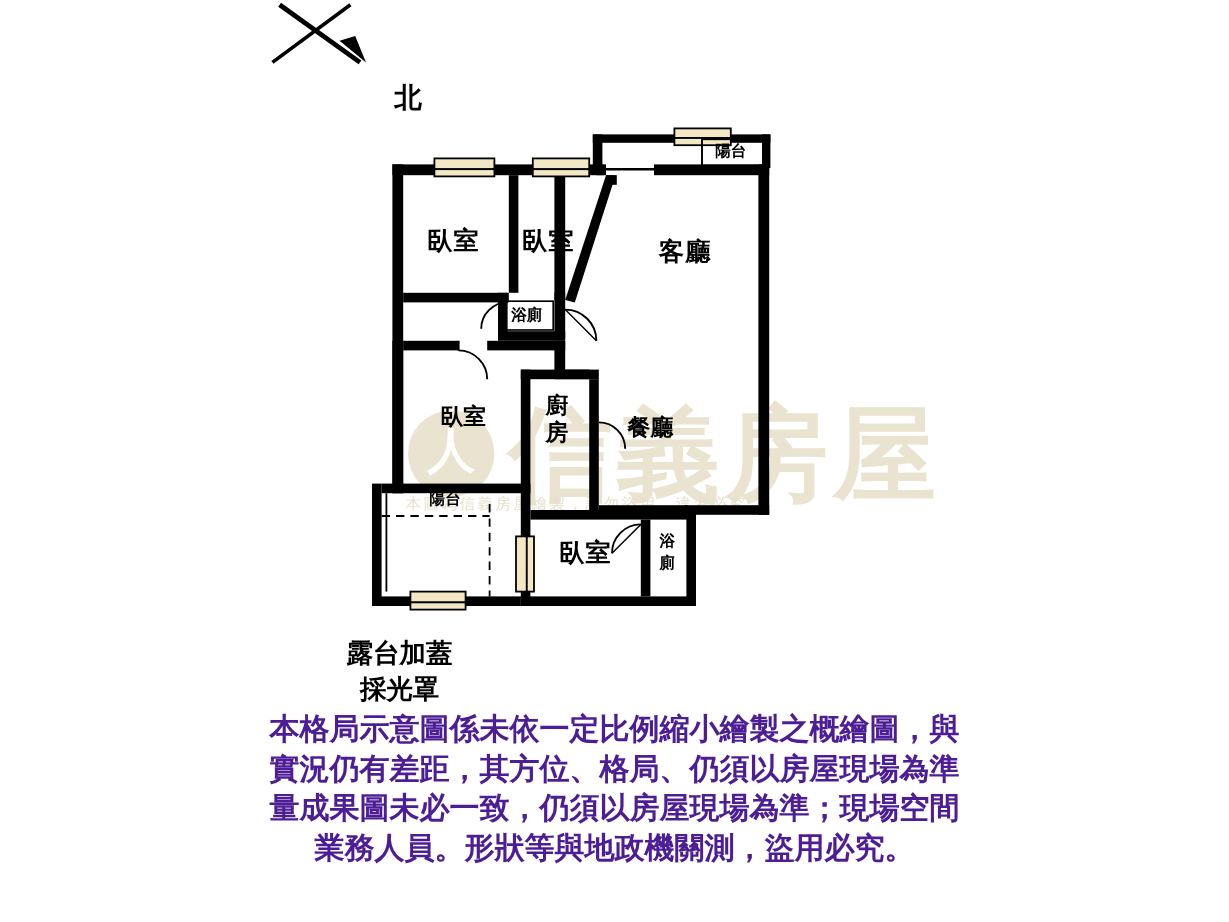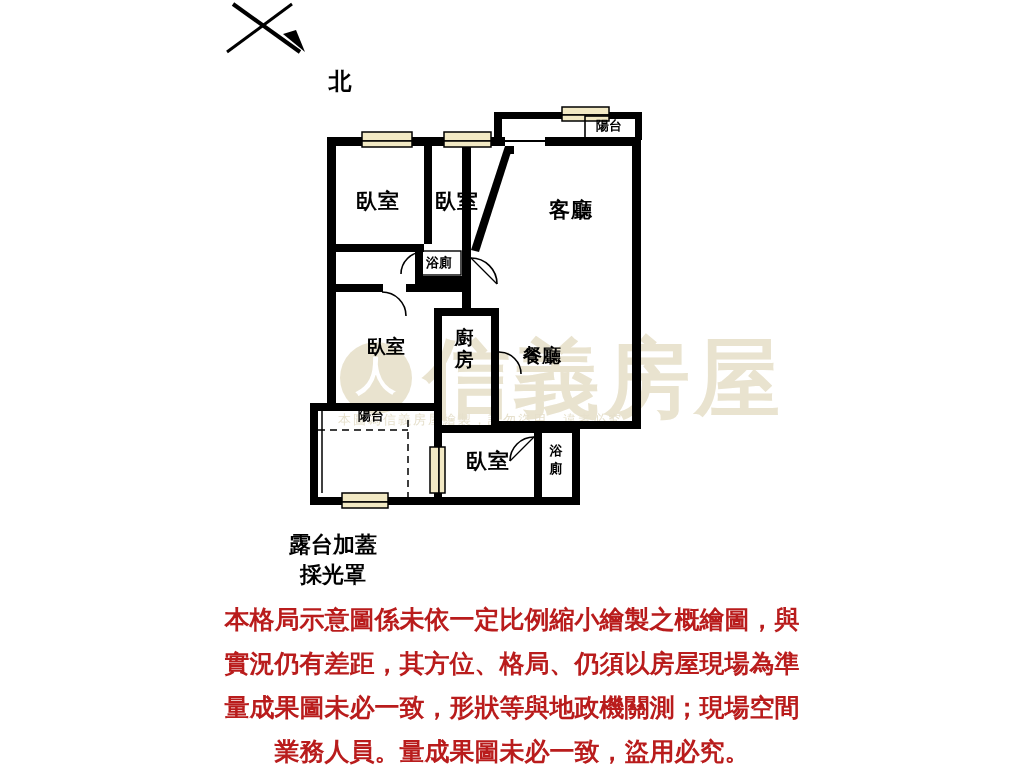--- a/index.html
+++ b/index.html
@@ -77,26 +77,26 @@
     dominant-baseline: middle;
   }
   .disclaimer {
     position: absolute;
     left: 0;
     top: 592px;
     width: 1024px;
     text-align: center;
   }
   .disclaimer p {
-    margin: 11px;
+    margin: 0;
     font-family: "Liberation Serif", serif;
     font-weight: bold;
     font-size: 25px;
     line-height: 1.32;
-    color: #b91c1c;
+    color: #4c1d95;
     letter-spacing: 0px;
   }
 </style>
 </head>
 <body>
 
 <svg id="floorplan" viewBox="0 0 1024 768">
 
   <g>
     <circle class="wm-logo-circle" cx="376" cy="378" r="36"></circle>
@@ -234,15 +234,15 @@
   <g>
     <text class="caption-text" x="333" y="552">露台加蓋</text>
     <text class="caption-text" x="333" y="582">採光罩</text>
   </g>
 
 </svg>
 
 <div class="disclaimer">
   <p>本格局示意圖係未依一定比例縮小繪製之概繪圖，與</p>
   <p>實況仍有差距，其方位、格局、仍須以房屋現場為準</p>
-  <p>量成果圖未必一致，形狀等與地政機關測；現場空間</p>
-  <p>業務人員。量成果圖未必一致，盜用必究。</p>
+  <p>量成果圖未必一致，仍須以房屋現場為準；現場空間</p>
+  <p>業務人員。形狀等與地政機關測，盜用必究。</p>
 </div>
 
 </body></html>

